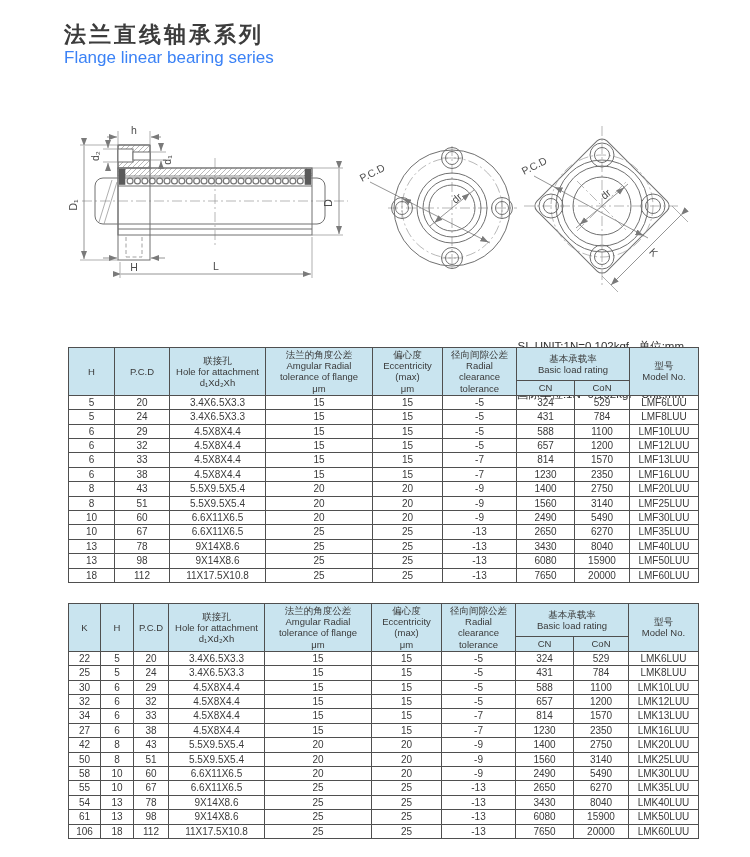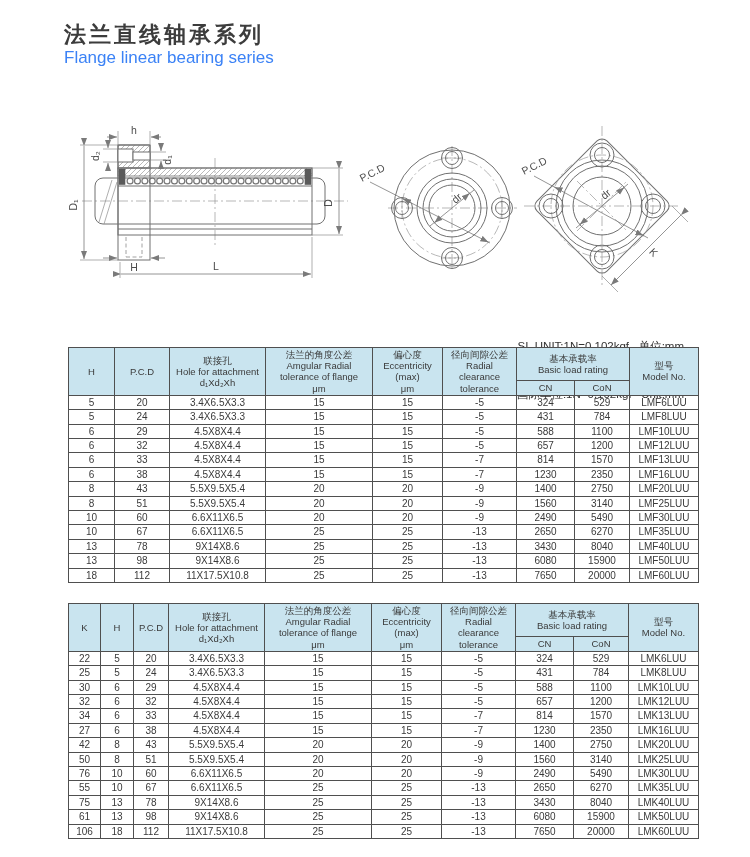--- a/index.html
+++ b/index.html
@@ -500,21 +500,21 @@
           <td>51</td>
           <td>5.5X9.5X5.4</td>
           <td>20</td>
           <td>20</td>
           <td>-9</td>
           <td>1560</td>
           <td>3140</td>
           <td>LMK25LUU</td>
         </tr>
         <tr>
-          <td>76</td>
+          <td>58</td>
           <td>10</td>
           <td>60</td>
           <td>6.6X11X6.5</td>
           <td>20</td>
           <td>20</td>
           <td>-9</td>
           <td>2490</td>
           <td>5490</td>
           <td>LMK30LUU</td>
         </tr>
@@ -524,21 +524,21 @@
           <td>67</td>
           <td>6.6X11X6.5</td>
           <td>25</td>
           <td>25</td>
           <td>-13</td>
           <td>2650</td>
           <td>6270</td>
           <td>LMK35LUU</td>
         </tr>
         <tr>
-          <td>75</td>
+          <td>54</td>
           <td>13</td>
           <td>78</td>
           <td>9X14X8.6</td>
           <td>25</td>
           <td>25</td>
           <td>-13</td>
           <td>3430</td>
           <td>8040</td>
           <td>LMK40LUU</td>
         </tr>

